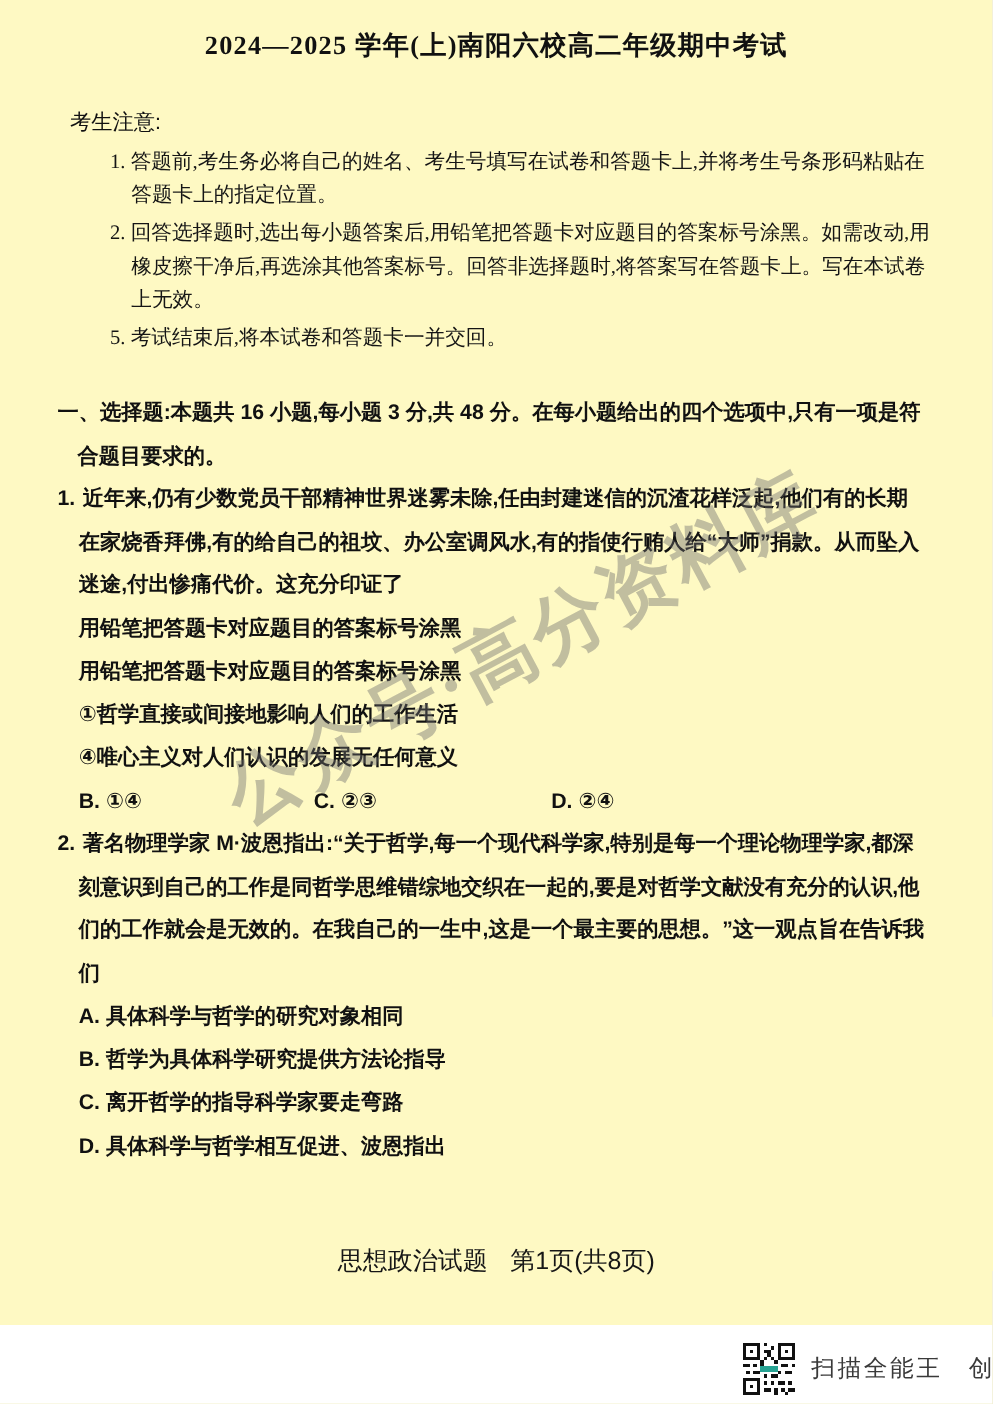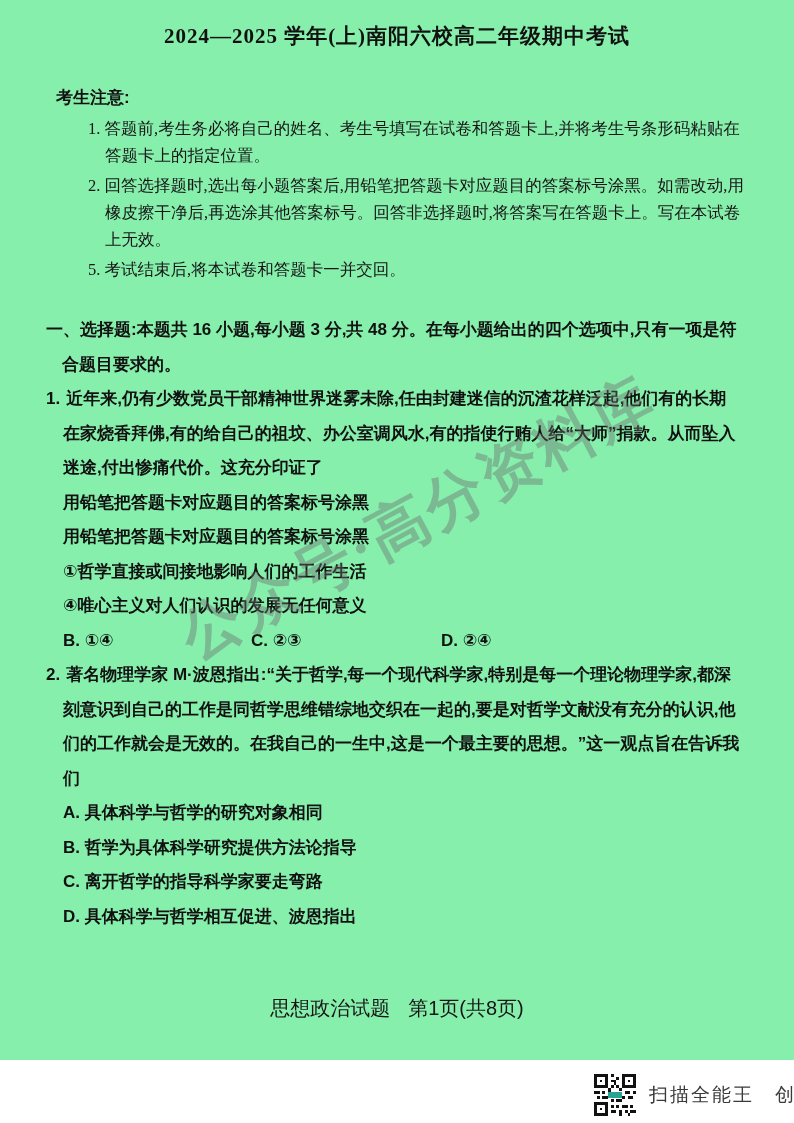--- a/index.html
+++ b/index.html
@@ -1,21 +1,21 @@
 <!DOCTYPE html>
 <html lang="zh"><head>
 <meta charset="utf-8">
 <title>思想政治试卷</title>
 <style>
   html,body{margin:0;padding:0;background:#e9e9e9;}
   .page{
     position:relative;
     width:794px;height:1123px;
     margin:0 auto;
-    background:#86efac;
+    background:#fef9c3;
     color:#111;
     font-family:"Liberation Sans","DejaVu Sans",sans-serif;
     overflow:hidden;
   }
   .scan-edge{
     position:absolute;left:0;right:0;top:1060px;bottom:0;
     background:#ffffff;z-index:0;
   }
   .content{position:relative;z-index:1;}
 
@@ -26,21 +26,21 @@
     font-weight:700;font-size:21px;letter-spacing:1px;
   }
   .title2{
     margin:20px 0 0;
     text-align:center;
     font-size:31px;font-weight:700;
     letter-spacing:11px;text-indent:11px;
   }
 
   .notice{margin:36px 50px 0 56px;}
-  .notice-heading{margin:0;font-size:17px;font-weight:700;}
+  .notice-heading{margin:0;font-size:17px;font-weight:400;}
   .notice-list{
     margin:6px 0 0;padding:0;list-style:none;
     font-family:"Liberation Serif","DejaVu Serif",serif;
     font-size:16.5px;line-height:27px;color:#151515;
   }
   .notice-list li{margin:3px 0 3px 49px;text-indent:-17px;}
 
   .qarea{
     margin:30px 52px 0 46px;
     font-size:17px;line-height:34.5px;font-weight:700;

